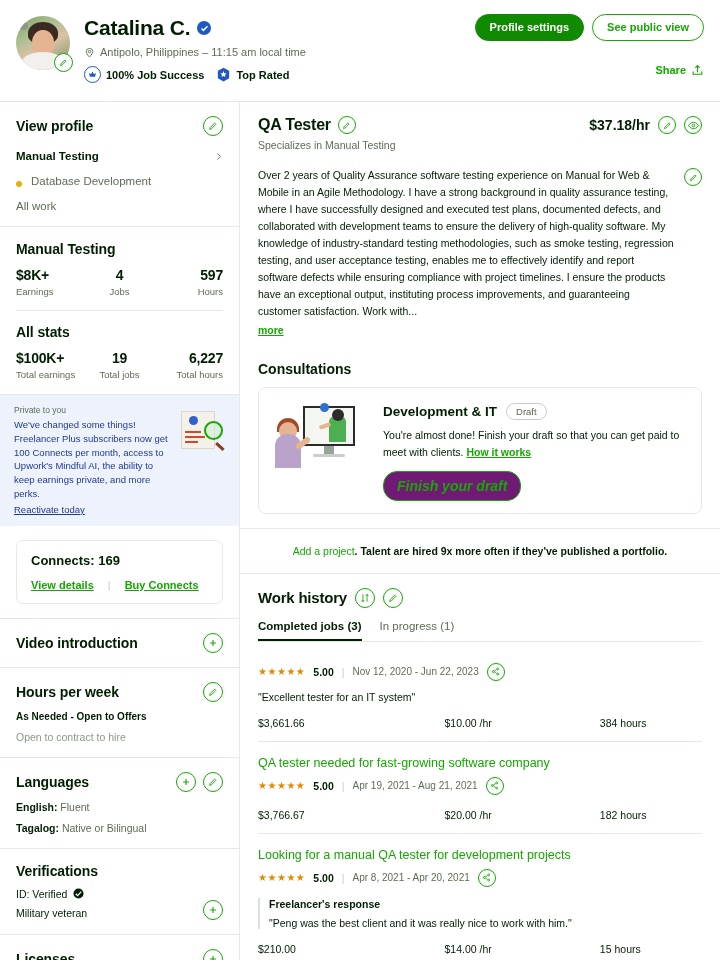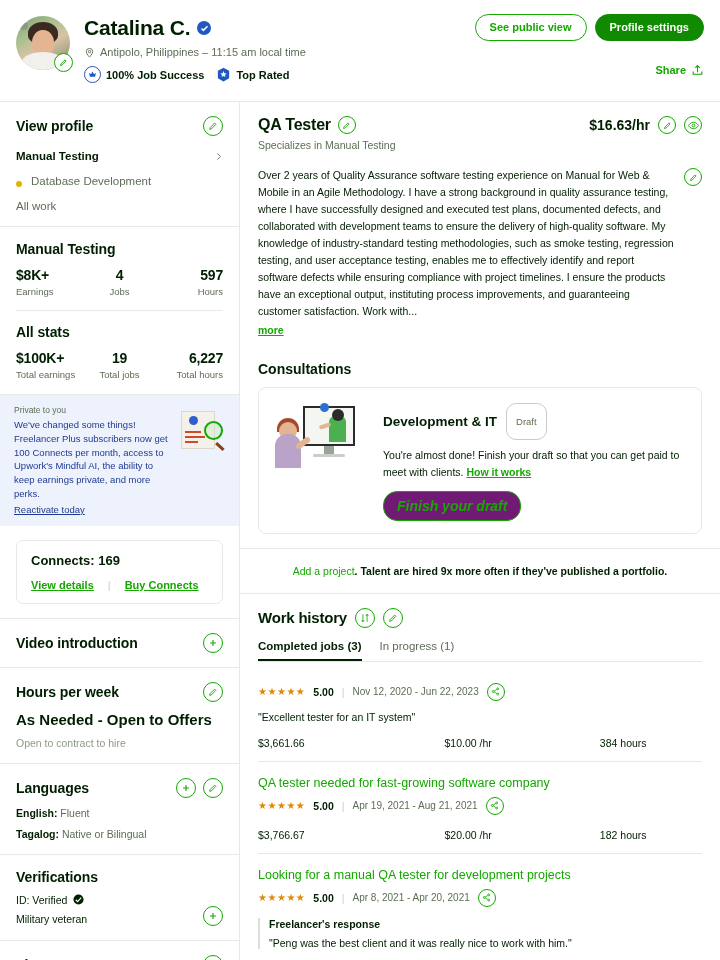--- a/index.html
+++ b/index.html
@@ -143,21 +143,21 @@
   }
   .connects-title { font-size: 13px; font-weight: 700; }
   .connects-links { display: flex; align-items: center; gap: 14px; margin-top: 11px; font-size: 11px; }
   .glink { color: #14a800; text-decoration: underline; font-weight: 600; cursor: pointer; }
   .divider-pipe { color: #c5cfc5; }
 
   .kv { font-size: 10.5px; margin-top: 9px; color: #001e00; }
   .kv .k { font-weight: 700; }
   .kv .v { color: #5e6d55; }
   .muted { font-size: 10.5px; color: #8d9a86; margin-top: 9px; }
-  .solid-sm { font-size: 15px; margin-top: 9px; font-weight: 600; }
+  .solid-sm { font-size: 10px; margin-top: 9px; font-weight: 600; }
 
   
   .m-sec { padding: 14px 18px; border-bottom: 1px solid #e4ebe4; }
   .title-row { display: flex; align-items: flex-start; justify-content: space-between; }
   .job-title { font-size: 16px; font-weight: 700; letter-spacing: -.2px; display: flex; align-items: center; gap: 7px; }
   .job-sub { font-size: 10.5px; color: #5e6d55; margin-top: 5px; }
   .rate-box { display: flex; align-items: center; gap: 8px; }
   .rate { font-size: 14px; font-weight: 700; }
 
   .desc-wrap { display: flex; gap: 10px; margin-top: 16px; align-items: flex-start; }
@@ -177,21 +177,21 @@
   .cons-art .p-green-h { position: absolute; left: 59px; top: 9px; width: 12px; height: 12px; border-radius: 50%; background: #2b2b2b; }
   .cons-art .p-arm { position: absolute; left: 46px; top: 24px; width: 12px; height: 4px; background: #e4b493; border-radius: 2px; transform: rotate(-18deg); }
   .cons-art .dot-blue { position: absolute; left: 47px; top: 3px; width: 9px; height: 9px; border-radius: 50%; background: #2f6fd0; }
   .cons-art .w-body { position: absolute; left: 2px; top: 34px; width: 26px; height: 34px; background: #b9a3c9; border-radius: 12px 12px 0 0; }
   .cons-art .w-head { position: absolute; left: 6px; top: 22px; width: 18px; height: 18px; border-radius: 50%; background: #e4b493; }
   .cons-art .w-hair { position: absolute; left: 4px; top: 18px; width: 22px; height: 14px; border-radius: 11px 11px 0 0; background: #a4482a; }
   .cons-art .w-arm { position: absolute; left: 22px; top: 40px; width: 16px; height: 6px; background: #e4b493; border-radius: 3px; transform: rotate(-36deg); }
   .cons-body { flex: 1 1 auto; padding-top: 3px; }
   .cons-h { display: flex; align-items: center; gap: 9px; }
   .cons-h-t { font-size: 13.5px; font-weight: 700; }
-  .pill { border: 1px solid #c5cfc5; border-radius: 10px; padding: 12px 9px; font-size: 9.5px; color: #5e6d55; }
+  .pill { border: 1px solid #c5cfc5; border-radius: 10px; padding: 2px 9px; font-size: 9.5px; color: #5e6d55; }
   .cons-p { font-size: 10.5px; line-height: 1.6; color: #001e00; margin-top: 7px; }
   .btn-draft {
     margin-top: 10px; font-size: 14px; font-weight: 700; color: #14a800;
     background: #701a75; border: 1.3px solid #14a800; border-radius: 14px; padding: 6px 13px; cursor: pointer;
     font-family: inherit;
     font-style: italic;
   }
 
   .addproj { text-align: center; font-size: 10.5px; padding: 16px 18px; border-bottom: 1px solid #e4ebe4; }
   .addproj .lk { color: #14a800; cursor: pointer; }
@@ -269,22 +269,22 @@
           <svg width="15" height="15" viewBox="0 0 24 24">
               <path d="M12 1l9 5v12l-9 5-9-5V6z" fill="#1f57c3"></path>
               <path d="M12 6.5l1.5 3.3 3.5.4-2.6 2.4.7 3.5L12 14.4 8.9 16.1l.7-3.5L7 10.2l3.5-.4z" fill="#fff"></path>
             </svg>
           <span>Top Rated</span>
         </div>
       </div>
     </div>
 
     <div class="head-actions">
+      <button class="btn btn-solid">Profile settings</button>
       <button class="btn btn-outline">See public view</button>
-      <button class="btn btn-solid">Profile settings</button>
     </div>
     <div class="share-row">
       <span>Share</span>
       <svg width="13" height="13" viewBox="0 0 24 24" fill="none" stroke="#14a800" stroke-width="2">
           <path d="M12 3v12M8 7l4-4 4 4M4 14v5h16v-5"></path>
         </svg>
     </div>
   </div>
 
   <div class="body-split">
@@ -466,21 +466,21 @@
               <span>QA Tester</span>
               <span class="circ">
                 <svg width="9" height="9" viewBox="0 0 24 24" fill="none" stroke="#14a800" stroke-width="2.2">
                     <path d="M4 20l4-1 11-11-3-3L5 16l-1 4z"></path>
                   </svg>
               </span>
             </div>
             <div class="job-sub">Specializes in Manual Testing</div>
           </div>
           <div class="rate-box">
-            <span class="rate">$16.63/hr</span>
+            <span class="rate">$37.18/hr</span>
             <span class="circ">
               <svg width="9" height="9" viewBox="0 0 24 24" fill="none" stroke="#14a800" stroke-width="2.2">
                   <path d="M4 20l4-1 11-11-3-3L5 16l-1 4z"></path>
                 </svg>
             </span>
             <span class="circ">
               <svg width="11" height="9" viewBox="0 0 24 18" fill="none" stroke="#14a800" stroke-width="2">
                   <path d="M1 9s4-7 11-7 11 7 11 7-4 7-11 7S1 9 1 9z"></path>
                   <circle cx="12" cy="9" r="3"></circle>
                 </svg>

